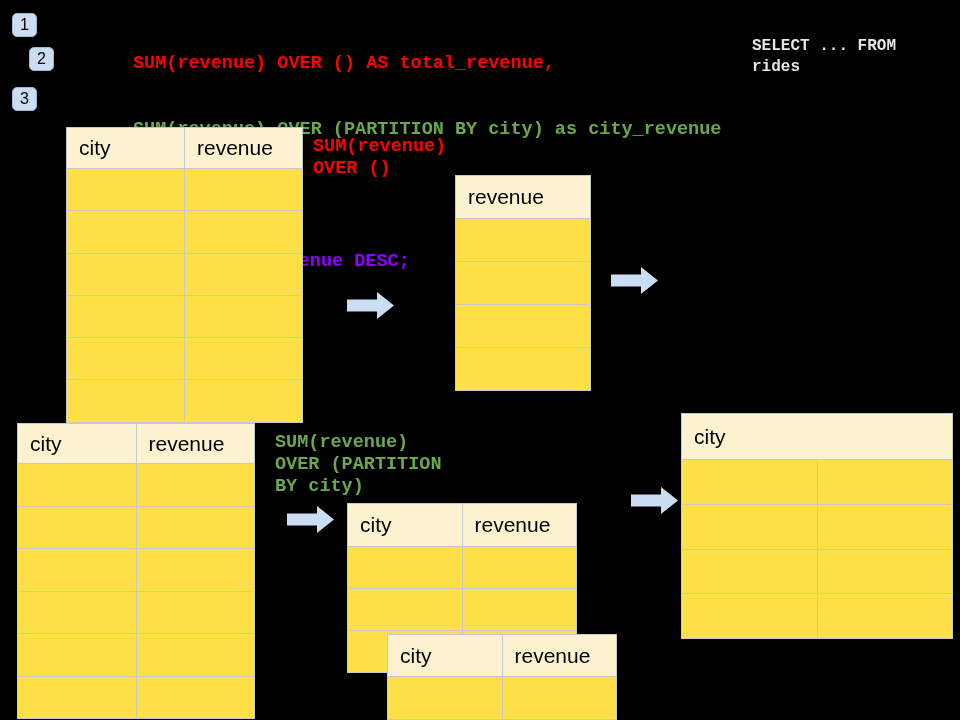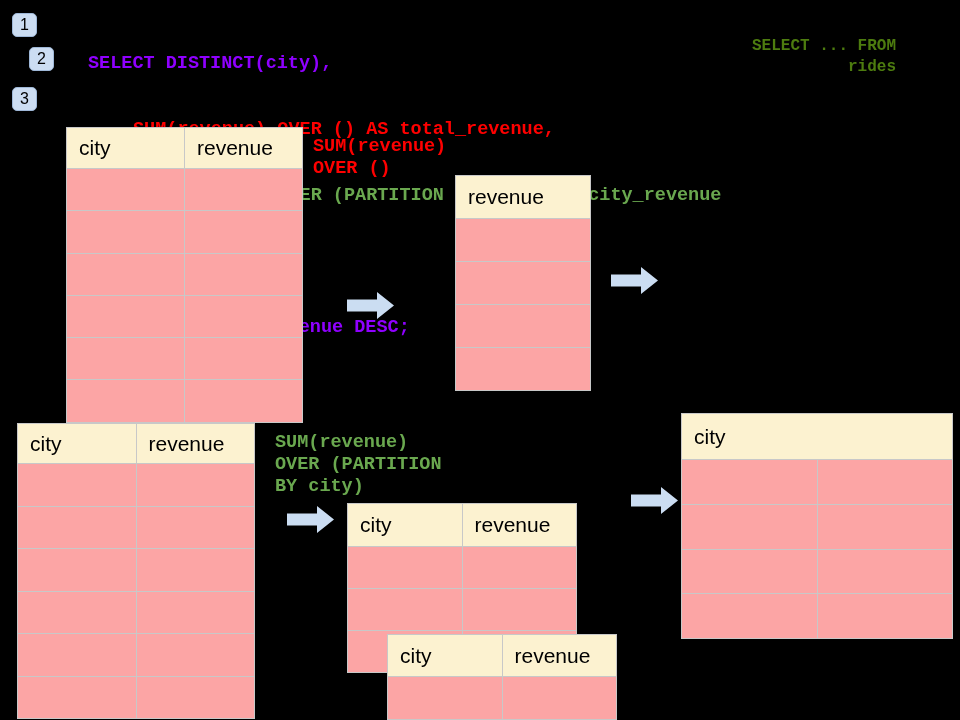--- a/index.html
+++ b/index.html
@@ -33,21 +33,21 @@
     display:flex;align-items:center;justify-content:center;
     color:#000;font-size:16px;box-sizing:border-box;
   }
   #badge-1{left:12px;top:13px;}
   #badge-2{left:29px;top:47px;}
   #badge-3{left:12px;top:87px;}
   
   .dtable{
     position:absolute;box-sizing:border-box;
     border:1.5px solid var(--c-border,#C8C8C8);
-    background:#fca5a5;
+    background:#fde047;
   }
   .t-head{display:flex;background:var(--c-headbg,#FCF2D0);height:var(--hh);}
   .t-hcell{
     flex:1;display:flex;align-items:center;padding-left:12px;
     border-right:1.5px solid var(--c-border,#C8C8C8);
     font-size:21px;color:#000;box-sizing:border-box;overflow:hidden;
   }
   .t-hcell:last-child{border-right:none;}
   .t-row{display:flex;height:var(--rh);border-top:1.5px solid var(--c-border,#C8C8C8);}
   .t-cell{flex:1;border-right:1.5px solid var(--c-border,#C8C8C8);box-sizing:border-box;}
@@ -68,28 +68,27 @@
   #arrow-4{left:631px;top:487px;}
 </style>
 </head>
 <body>
 
 <div class="badge" id="badge-1">1</div>
 <div class="badge" id="badge-2">2</div>
 <div class="badge" id="badge-3">3</div>
 
 <div class="sql-block">
-  <div class="sql-line ind-a" style="color: rgb(143, 0, 255);">SELECT DISTINCT(city),</div>
   <div class="sql-line ind-b" style="color: rgb(255, 0, 0);">SUM(revenue) OVER () AS total_revenue,</div>
   <div class="sql-line ind-b" style="color: rgb(106, 168, 79);">SUM(revenue) OVER (PARTITION BY city) as city_revenue</div>
   <div class="sql-line ind-c" style="color: rgb(143, 0, 255);">FROM rides</div>
   <div class="sql-line ind-c" style="color: rgb(143, 0, 255);">ORDER by city_revenue DESC;</div>
 </div>
 
-<div class="code-note" id="side-note" style="color: #4d7c0f; text-align: right;">SELECT ... FROM
+<div class="code-note" id="side-note" style="color: #e5e5e5;">SELECT ... FROM
 rides</div>
 
 <div class="code-note" id="anno-total" style="color: rgb(255, 0, 0);">SUM(revenue)
 OVER ()</div>
 <div class="code-note" id="anno-partition" style="color: rgb(106, 168, 79);">SUM(revenue)
 OVER (PARTITION
 BY city)</div>
 
 <div class="dtable" id="t-source-top">
     <div class="t-head">

